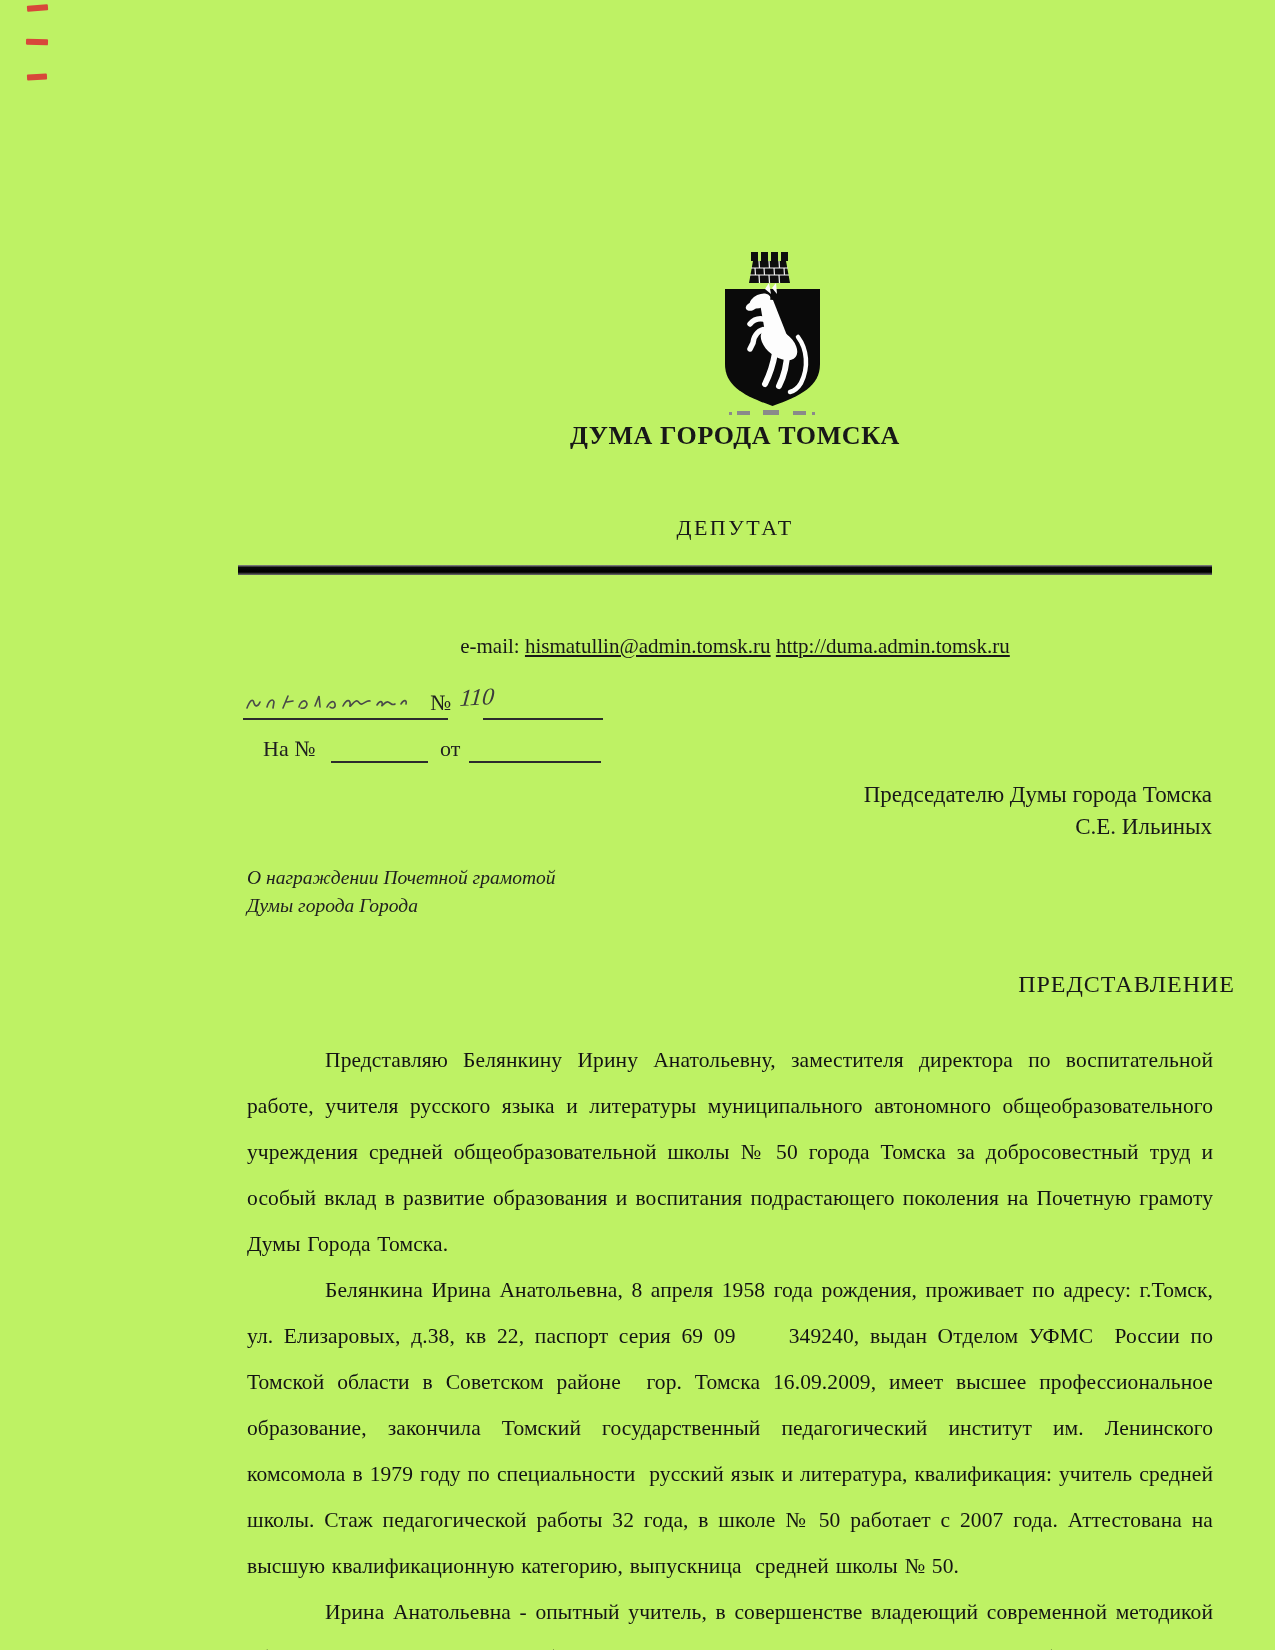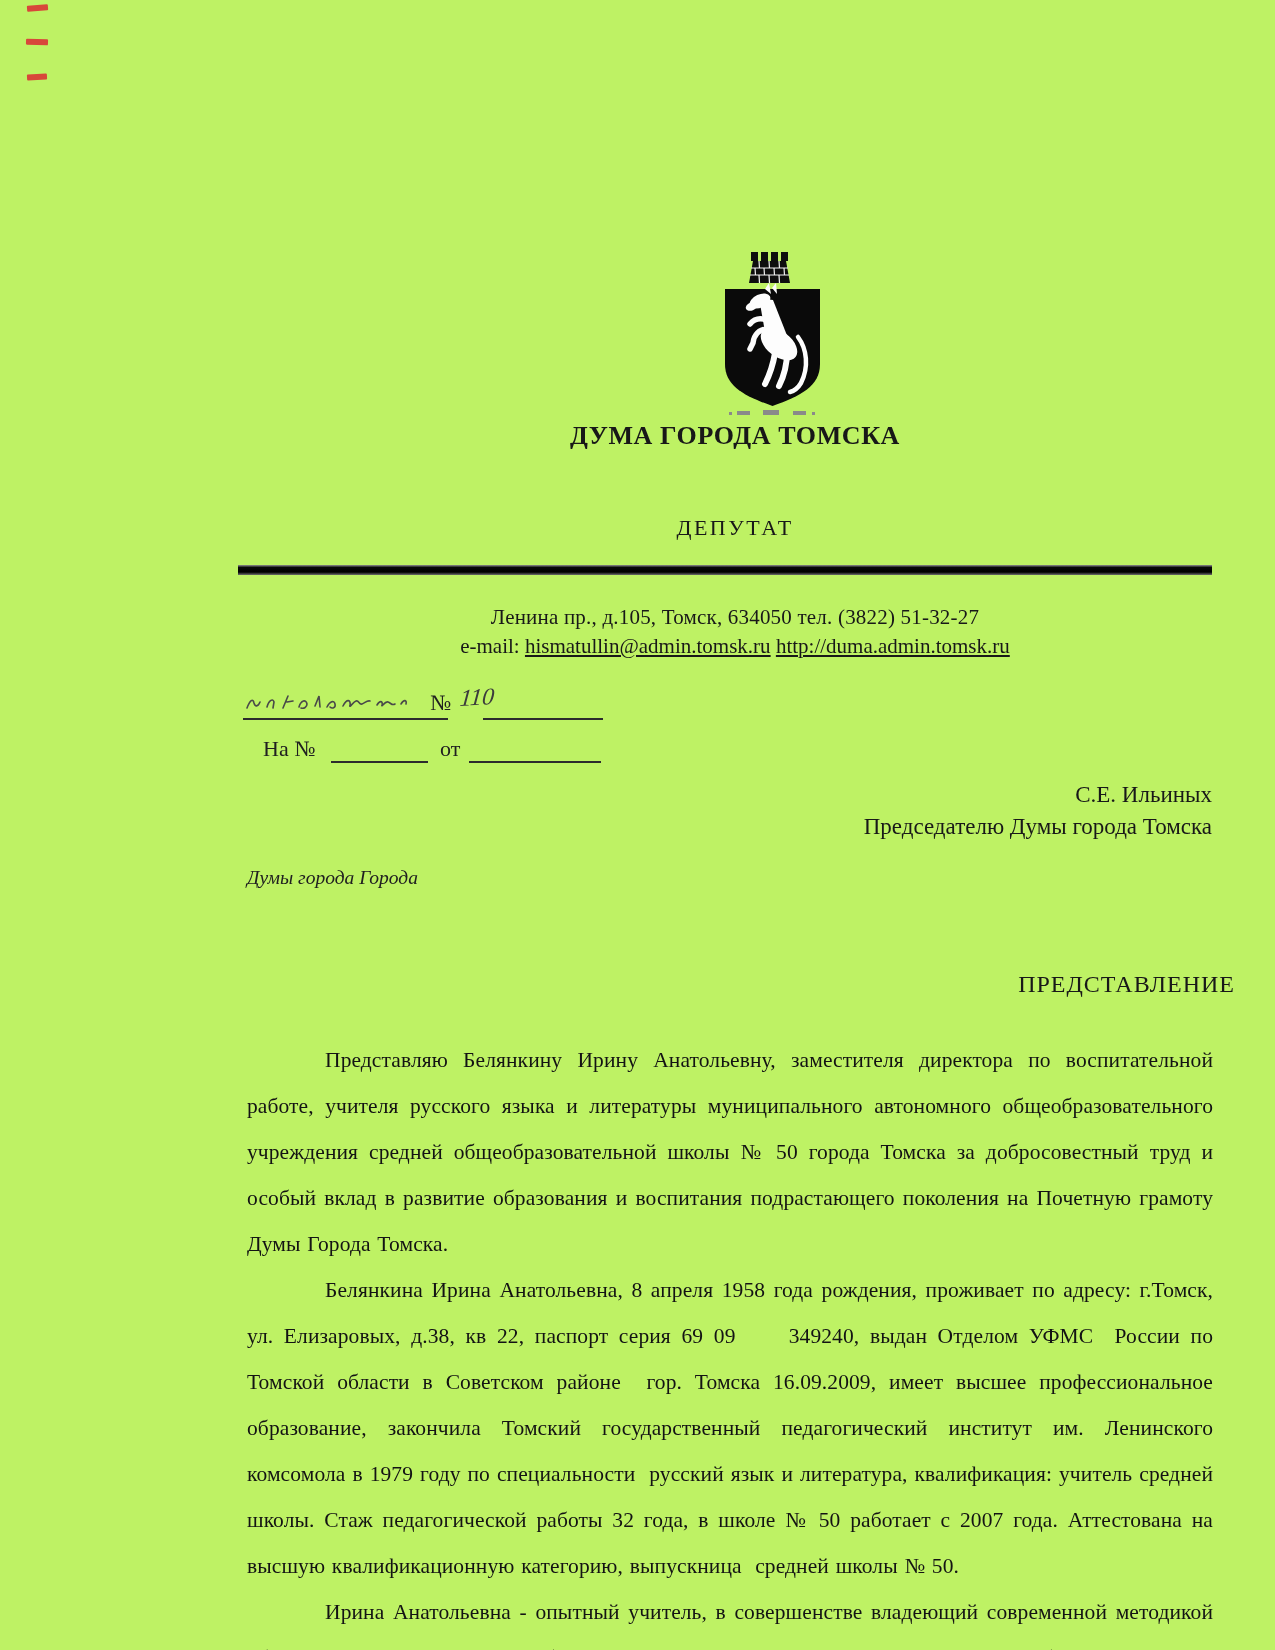--- a/index.html
+++ b/index.html
@@ -93,21 +93,20 @@
           <rect x="99" y="167" width="3" height="3"></rect>
         </g>
       </svg>
     </div>
 
     <div class="center-col org" style="top:421px;">ДУМА ГОРОДА ТОМСКА</div>
     <div class="center-col role" style="top:471px;">ДЕПУТАТ</div>
 
     <div class="rule" style="top:565px;"></div>
 
-    <div class="center-col addr" style="top:605px;">Ленина пр., д.105, Томск, 634050 тел. (3822) 51-32-27</div>
     <div class="center-col emailline" style="top:634px;">
       <span>e-mail:</span>
       <span class="lnk">hismatullin@admin.tomsk.ru</span>
       <span> </span>
       <span class="lnk">http://duma.admin.tomsk.ru</span>
     </div>
 
     <div class="abs" style="left:243px;top:688px;width:200px;height:30px;">
       <svg viewBox="0 0 200 30" width="200" height="30">
         <g stroke="#4a4a4a" stroke-width="1.6" fill="none" stroke-linecap="round">
@@ -129,25 +128,26 @@
     </div>
     <div class="bl" style="left:243px;top:718px;width:205px;"></div>
     <div class="bl" style="left:483px;top:718px;width:120px;"></div>
 
     <div class="abs reftext" style="left:263px;top:736px;">На №</div>
     <div class="bl thin" style="left:331px;top:761px;width:97px;"></div>
     <div class="abs reftext" style="left:440px;top:736px;">от</div>
     <div class="bl thin" style="left:469px;top:761px;width:132px;"></div>
 
     <div class="recipient" style="top:779px;">
+      <div>Председателю Думы города Томска</div>
       <div>С.Е. Ильиных</div>
-      <div>Председателю Думы города Томска</div>
     </div>
 
     <div class="subject" style="top:864px;">
+      <div>О награждении Почетной грамотой</div>
       <div>Думы города Города</div>
     </div>
 
     <div class="center-col title" style="top:971px;">ПРЕДСТАВЛЕНИЕ</div>
 
     <div class="body" style="top:1037px;">
       <p>Представляю Белянкину Ирину Анатольевну, заместителя директора по воспитательной работе, учителя русского языка и литературы муниципального автономного общеобразовательного учреждения средней общеобразовательной школы № 50 города Томска за добросовестный труд и особый вклад в развитие образования и воспитания подрастающего поколения на Почетную грамоту Думы Города Томска.</p>
       <p>Белянкина Ирина Анатольевна, 8 апреля 1958 года рождения, проживает по адресу:  г.Томск, ул. Елизаровых, д.38, кв 22, паспорт серия 69 09&nbsp;&nbsp;&nbsp;&nbsp; 349240, выдан Отделом УФМС&nbsp; России по Томской области в Советском районе&nbsp; гор. Томска 16.09.2009, имеет высшее профессиональное образование, закончила Томский государственный педагогический институт им. Ленинского комсомола в 1979 году по специальности&nbsp; русский язык и литература, квалификация: учитель средней школы. Стаж педагогической работы 32 года, в школе № 50 работает с 2007 года. Аттестована на высшую квалификационную категорию, выпускница&nbsp; средней школы № 50.</p>
       <p>Ирина Анатольевна - опытный учитель, в совершенстве владеющий современной методикой обучения. Она использует в работе технологии, в основе которых – успешность обучения, развитие творческих способностей, повышение мотивации. Она владеет методикой проведения нестандартных уроков: урок-</p>
     </div>

